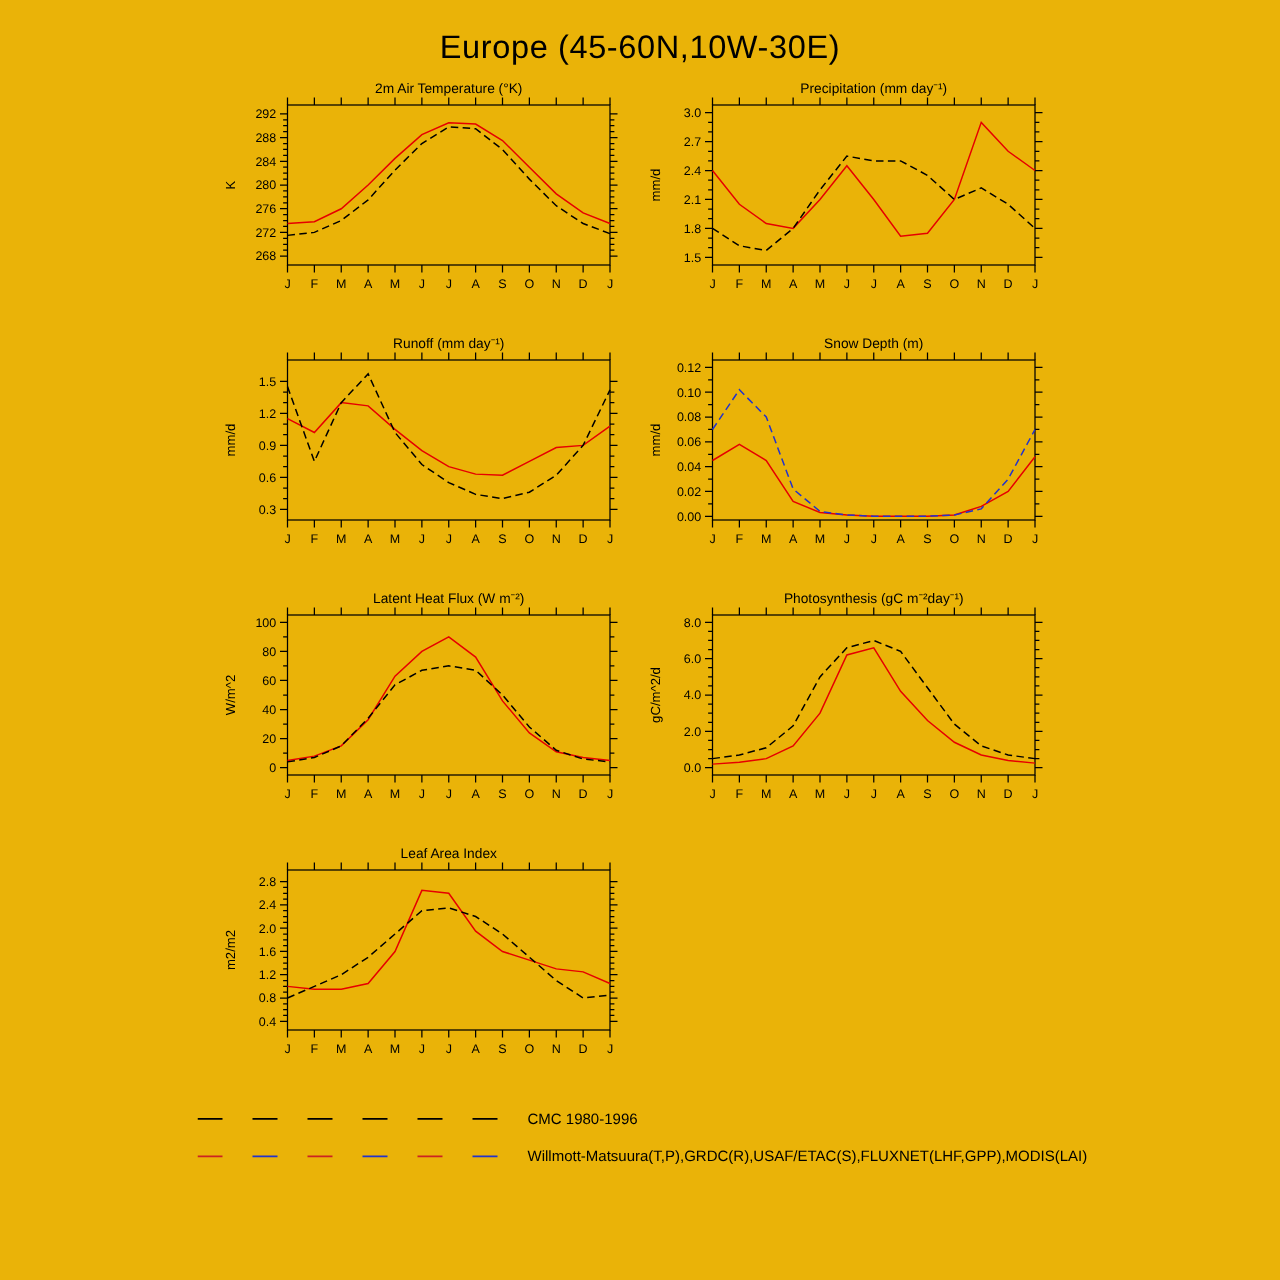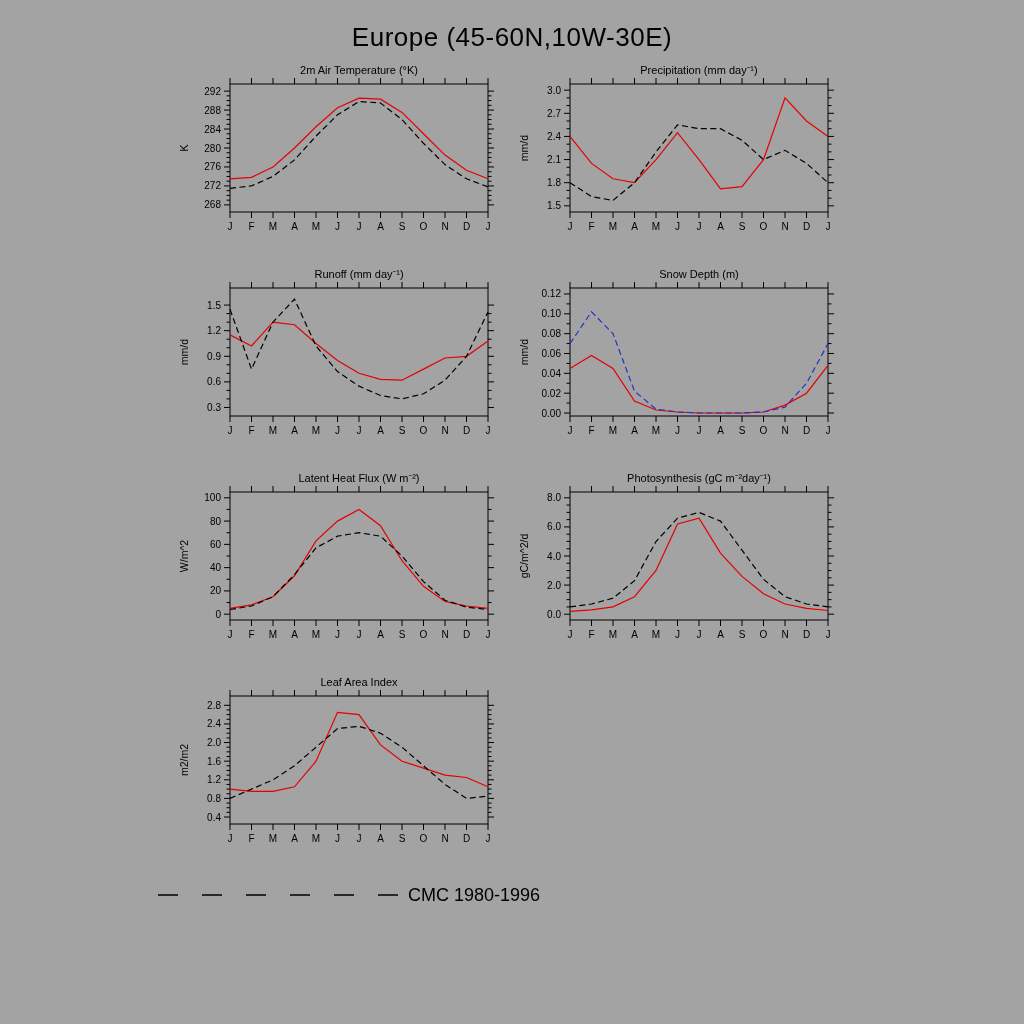--- a/index.html
+++ b/index.html
@@ -1,25 +1,25 @@
 <!DOCTYPE html>
 <html><head>
 <meta charset="utf-8">
 <style>
   html,body{margin:0;padding:0;background:#ffffff;}
   body{width:1024px;height:1024px;position:relative;font-family:"Liberation Sans",sans-serif;color:#000;}
-  .page{position:absolute;inset:0;background:#a3a3a3;text-decoration:underline;}
+  .page{position:absolute;inset:0;background:#eab308;text-decoration:underline;}
   .main-title{position:absolute;top:22px;left:0;width:100%;text-align:center;font-size:26px;font-weight:400;letter-spacing:0.5px;}
   .charts-grid{position:absolute;left:166px;top:58px;display:grid;grid-template-columns:340px 340px;grid-auto-rows:204px;text-align:right;}
   .chart-cell{width:340px;height:204px;}
   svg text{font-family:"Liberation Sans",sans-serif;}
   .legend{position:absolute;left:158px;top:880px;}
   .legend-row{display:flex;align-items:center;height:30px;}
   .legend-sample{width:250px;height:10px;flex:0 0 250px;}
-  .legend-label{font-size:18px;white-space:nowrap;}
+  .legend-label{margin-left:14px;font-size:12px;white-space:nowrap;}
 </style>
 </head>
 <body>
 
 <div class="page">
 
   <div class="main-title">Europe (45-60N,10W-30E)</div>
 
   <div class="charts-grid">
     <div class="chart-cell">
@@ -643,15 +643,22 @@
     </div>
   </div>
 
   <div class="legend">
     <div class="legend-row">
       <svg class="legend-sample" viewBox="0 0 250 10">
           <line x1="0" y1="5" x2="250" y2="5" stroke="#000000" stroke-width="1.4" stroke-dasharray="20,24"></line>
         </svg>
       <span class="legend-label">CMC 1980-1996</span>
     </div>
+    <div class="legend-row">
+      <svg class="legend-sample" viewBox="0 0 250 10">
+          <line x1="0" y1="5" x2="250" y2="5" stroke="#cc2222" stroke-width="1.4" stroke-dasharray="20,68"></line>
+          <line x1="0" y1="5" x2="250" y2="5" stroke="#2233cc" stroke-width="1.4" stroke-dasharray="20,68" stroke-dashoffset="-44"></line>
+        </svg>
+      <span class="legend-label">Willmott-Matsuura(T,P),GRDC(R),USAF/ETAC(S),FLUXNET(LHF,GPP),MODIS(LAI)</span>
+    </div>
   </div>
 
 </div>
 
 </body></html>

